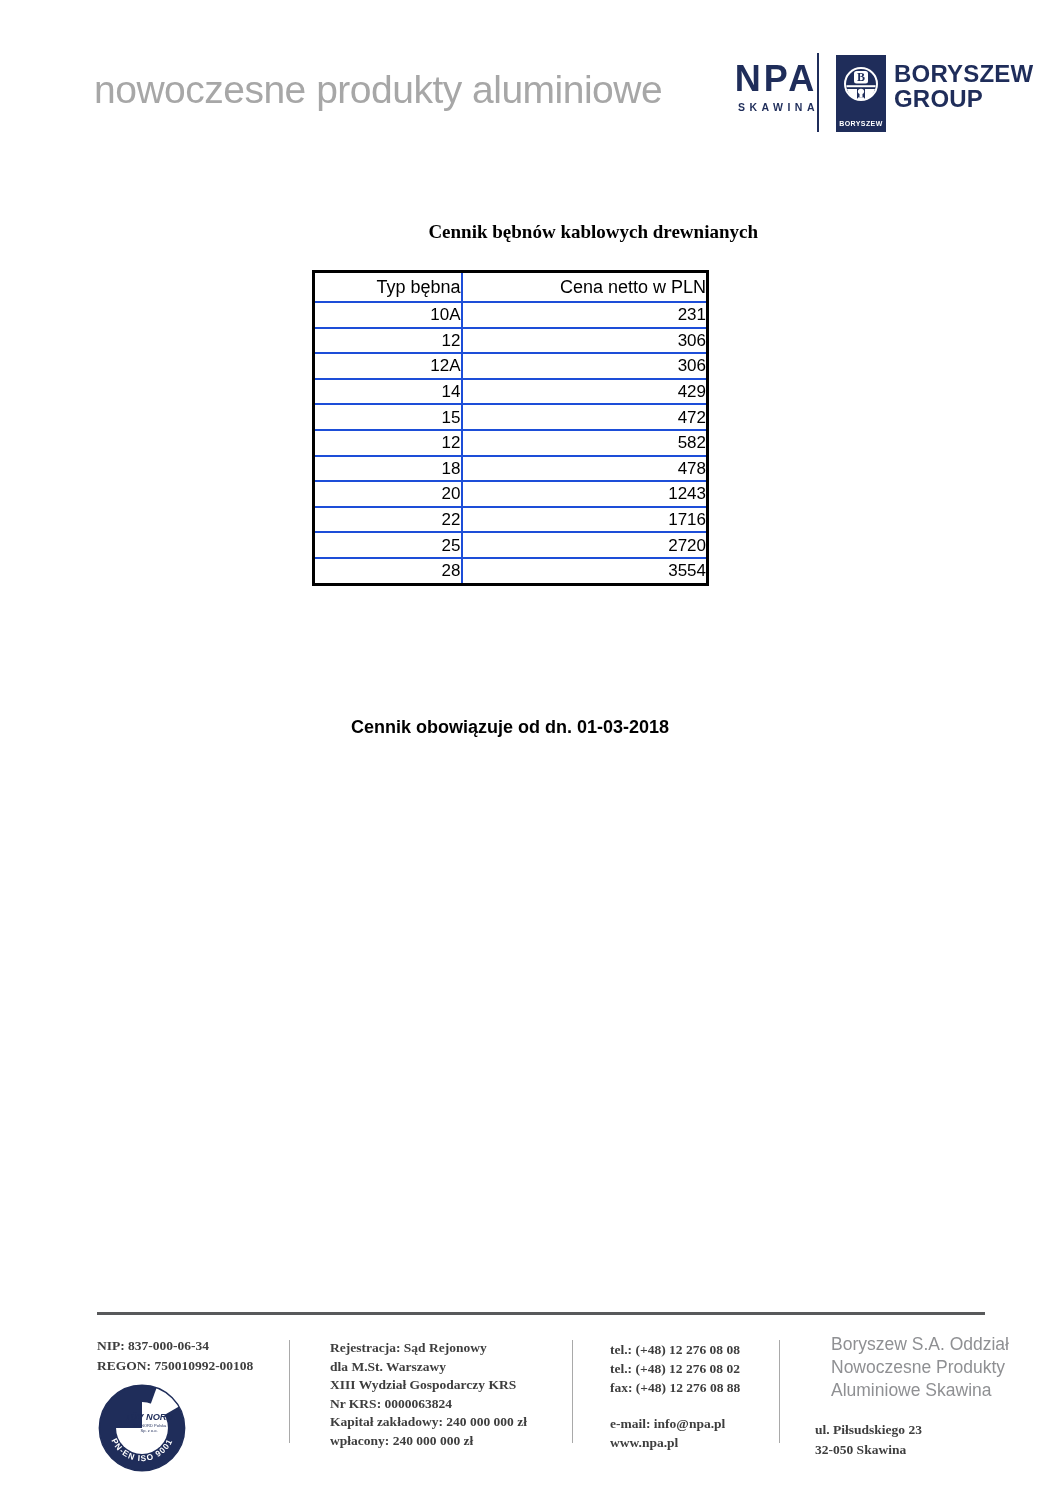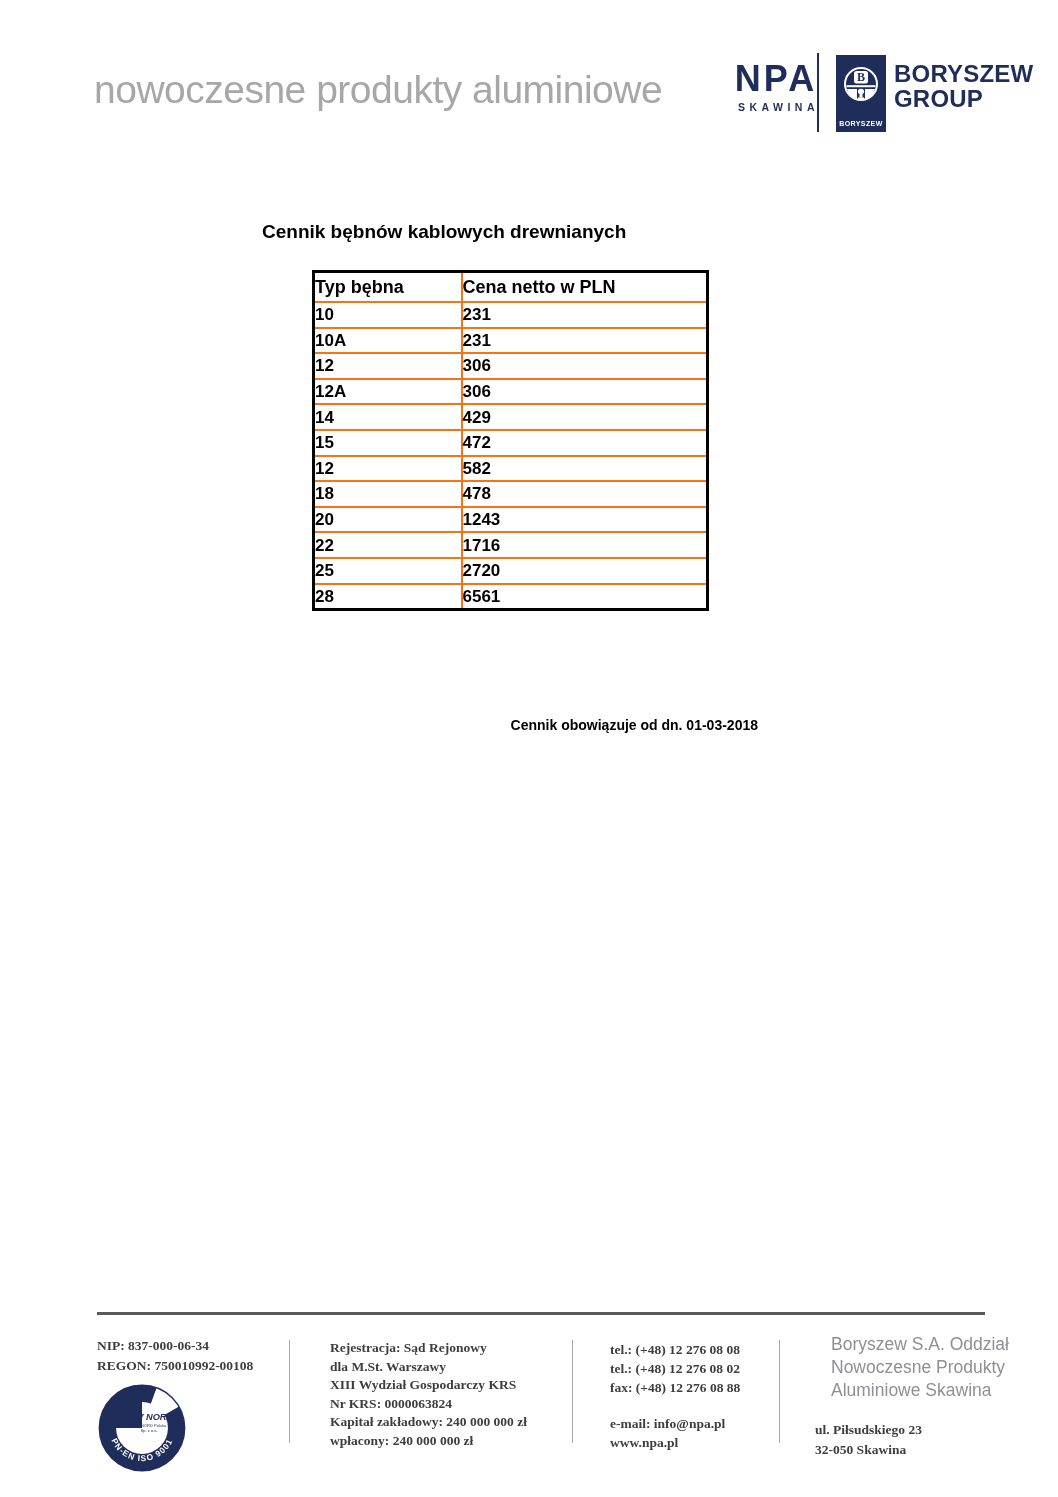--- a/index.html
+++ b/index.html
@@ -34,37 +34,37 @@
   .bor-square { position:absolute; left:836px; top:55px; width:50px; height:77px; }
   .bor-group {
     position:absolute; left:894px; top:61px;
     color:#1f2d5a; font-weight:800; font-size:24px; line-height:25px;
     letter-spacing:0.2px;
   }
 
   
   .doc-title {
     position:absolute; left:262px; top:221px; width:496px;
-    text-align:left; font-size:19px; font-weight:700;
+    text-align:right; font-size:19px; font-weight:700;font-family:Liberation Serif, serif;
   }
   .price-table {
     position:absolute; left:312px; top:270px; width:397px;
     border-collapse:collapse; table-layout:fixed;
     border:3px solid #000;
   }
   .price-table th, .price-table td {
-    border:2px solid #f97316; text-align:left;
-    font-weight:700; padding:0;
+    border:2px solid #1d4ed8; text-align:right;
+    font-weight:400; padding:0;
   }
   .price-table th { font-size:18px; height:28px; }
   .price-table td { font-size:17px; height:23.6px; line-height:23px; }
   .col-type { width:148px; }
   .validity {
     position:absolute; left:262px; top:717px; width:496px;
-    text-align:right; font-size:14px; font-weight:700;
+    text-align:center; font-size:18px; font-weight:700;
   }
 
   
   .footer-rule {
     position:absolute; left:97px; top:1312px; width:888px; height:3px;
     background:#58595b;
   }
   .f-serif {
     font-family:"Liberation Serif", serif; font-weight:700;
     font-size:13.5px; color:#3e3e3e;
@@ -124,24 +124,20 @@
         <col class="col-type">
         <col>
       </colgroup>
     <thead>
       <tr>
         <th>Typ bębna</th>
         <th>Cena netto w PLN</th>
       </tr>
     </thead>
     <tbody>
-      <tr>
-          <td>10</td>
-          <td>231</td>
-        </tr>
         <tr>
           <td>10A</td>
           <td>231</td>
         </tr>
         <tr>
           <td>12</td>
           <td>306</td>
         </tr>
         <tr>
           <td>12A</td>
@@ -170,21 +166,21 @@
         <tr>
           <td>22</td>
           <td>1716</td>
         </tr>
         <tr>
           <td>25</td>
           <td>2720</td>
         </tr>
         <tr>
           <td>28</td>
-          <td>6561</td>
+          <td>3554</td>
         </tr>
     </tbody>
   </table>
 
   <div class="validity">Cennik obowiązuje od dn. 01-03-2018</div>
 
   <div class="footer-rule"></div>
 
   <div class="f-col1 f-serif">
     <div>NIP: 837-000-06-34</div>

